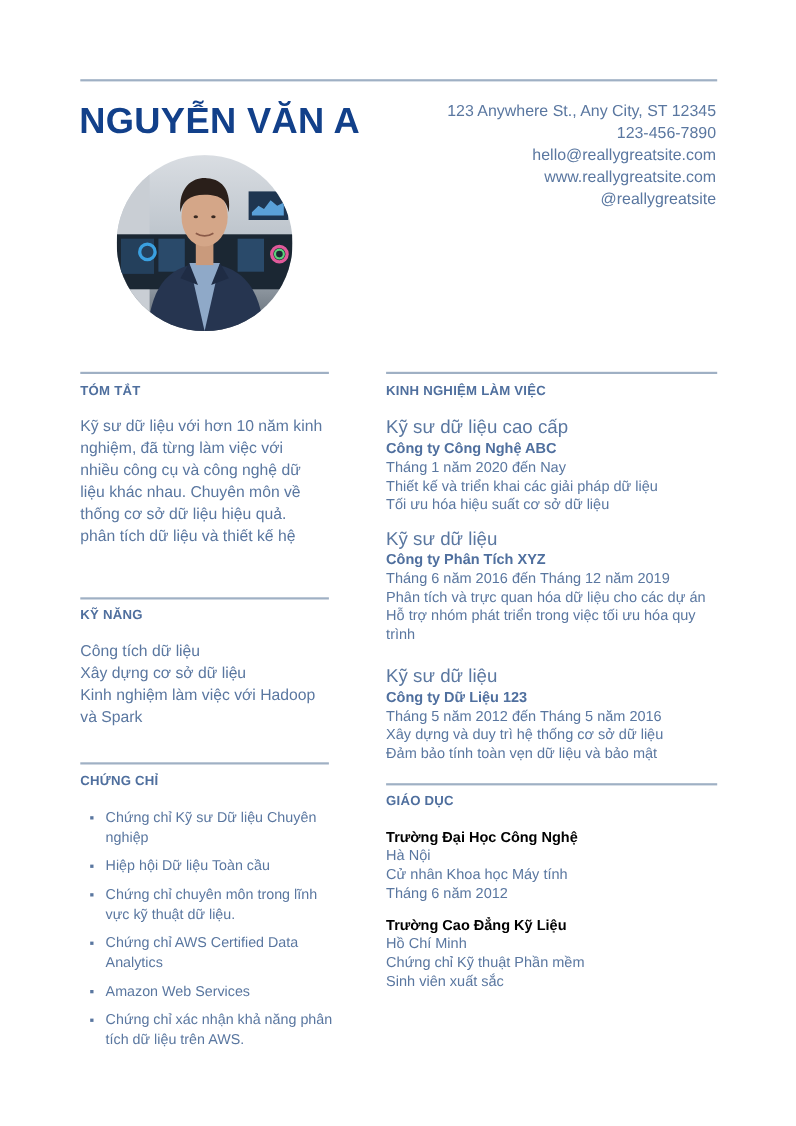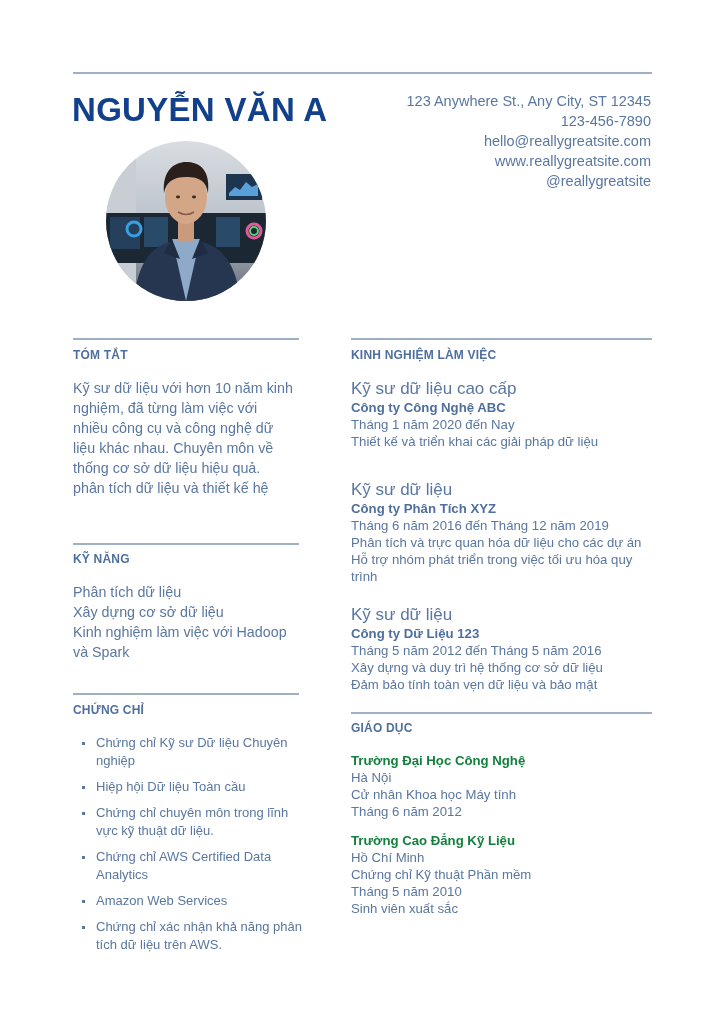--- a/index.html
+++ b/index.html
@@ -11,21 +11,21 @@
   .photo { position: absolute; left: 106px; top: 141px; width: 160px; height: 160px; border-radius: 50%; overflow: hidden; }
   .section-title { position: absolute; font-size: 12px; font-weight: bold; color: #4f6f9e; letter-spacing: 0.2px; white-space: nowrap; }
   .body-text { position: absolute; font-size: 14.3px; line-height: 20px; color: #5a77a0; }
   .cert-list { position: absolute; left: 80px; top: 734px; width: 225px; list-style: none; font-size: 13px; line-height: 18px; color: #5a77a0; }
   .cert-list li { position: relative; padding-left: 16px; margin-bottom: 8px; }
   .cert-list li::before { content: ""; position: absolute; left: 2px; top: 8px; width: 3px; height: 3px; background: #5a77a0; }
   .job { position: absolute; left: 351px; width: 305px; font-size: 13.2px; line-height: 17px; color: #5a77a0; }
   .job-title { font-size: 17px; line-height: 21px; color: #5a77a0; }
   .job-company { font-weight: bold; color: #4f6f9e; }
   .edu { position: absolute; left: 351px; width: 305px; font-size: 13.2px; line-height: 17px; color: #5a77a0; }
-  .edu-school { font-weight: bold; color: #15803d; }
+  .edu-school { font-weight: bold; color: #000000; }
 </style>
 </head>
 <body>
 
 <div class="rule" style="left:73px; top:72px; width:579px;"></div>
 
 <h1 class="name">NGUYỄN VĂN A</h1>
 
 <div class="contact">
   <div>123 Anywhere St., Any City, ST 12345</div>
@@ -78,21 +78,21 @@
   <div>nghiệm, đã từng làm việc với</div>
   <div>nhiều công cụ và công nghệ dữ</div>
   <div>liệu khác nhau. Chuyên môn về</div>
   <div>thống cơ sở dữ liệu hiệu quả.</div>
   <div>phân tích dữ liệu và thiết kế hệ</div>
 </div>
 
 <div class="rule" style="left:73px; top:543px; width:226px;"></div>
 <h2 class="section-title" style="left:73px; top:552px;">KỸ NĂNG</h2>
 <div class="body-text" style="left:73px; top:582px; width:232px;">
-  <div>Phân tích dữ liệu</div>
+  <div>Công tích dữ liệu</div>
   <div>Xây dựng cơ sở dữ liệu</div>
   <div>Kinh nghiệm làm việc với Hadoop</div>
   <div>và Spark</div>
 </div>
 
 <div class="rule" style="left:73px; top:693px; width:226px;"></div>
 <h2 class="section-title" style="left:73px; top:703px;">CHỨNG CHỈ</h2>
 <ul class="cert-list">
   <li>Chứng chỉ Kỹ sư Dữ liệu Chuyên nghiệp</li>
   <li>Hiệp hội Dữ liệu Toàn cầu</li>
@@ -103,20 +103,21 @@
 </ul>
 
 <div class="rule" style="left:351px; top:338px; width:301px;"></div>
 <h2 class="section-title" style="left:351px; top:348px;">KINH NGHIỆM LÀM VIỆC</h2>
 
 <div class="job" style="top:378px;">
   <div class="job-title">Kỹ sư dữ liệu cao cấp</div>
   <div class="job-company">Công ty Công Nghệ ABC</div>
   <div>Tháng 1 năm 2020 đến Nay</div>
   <div>Thiết kế và triển khai các giải pháp dữ liệu</div>
+  <div>Tối ưu hóa hiệu suất cơ sở dữ liệu</div>
 </div>
 
 <div class="job" style="top:479px;">
   <div class="job-title">Kỹ sư dữ liệu</div>
   <div class="job-company">Công ty Phân Tích XYZ</div>
   <div>Tháng 6 năm 2016 đến Tháng 12 năm 2019</div>
   <div>Phân tích và trực quan hóa dữ liệu cho các dự án</div>
   <div>Hỗ trợ nhóm phát triển trong việc tối ưu hóa quy trình</div>
 </div>
 
@@ -135,15 +136,14 @@
   <div class="edu-school">Trường Đại Học Công Nghệ</div>
   <div>Hà Nội</div>
   <div>Cử nhân Khoa học Máy tính</div>
   <div>Tháng 6 năm 2012</div>
 </div>
 
 <div class="edu" style="top:832px;">
   <div class="edu-school">Trường Cao Đẳng Kỹ Liệu</div>
   <div>Hồ Chí Minh</div>
   <div>Chứng chỉ Kỹ thuật Phần mềm</div>
-  <div>Tháng 5 năm 2010</div>
   <div>Sinh viên xuất sắc</div>
 </div>
 
 </body></html>

